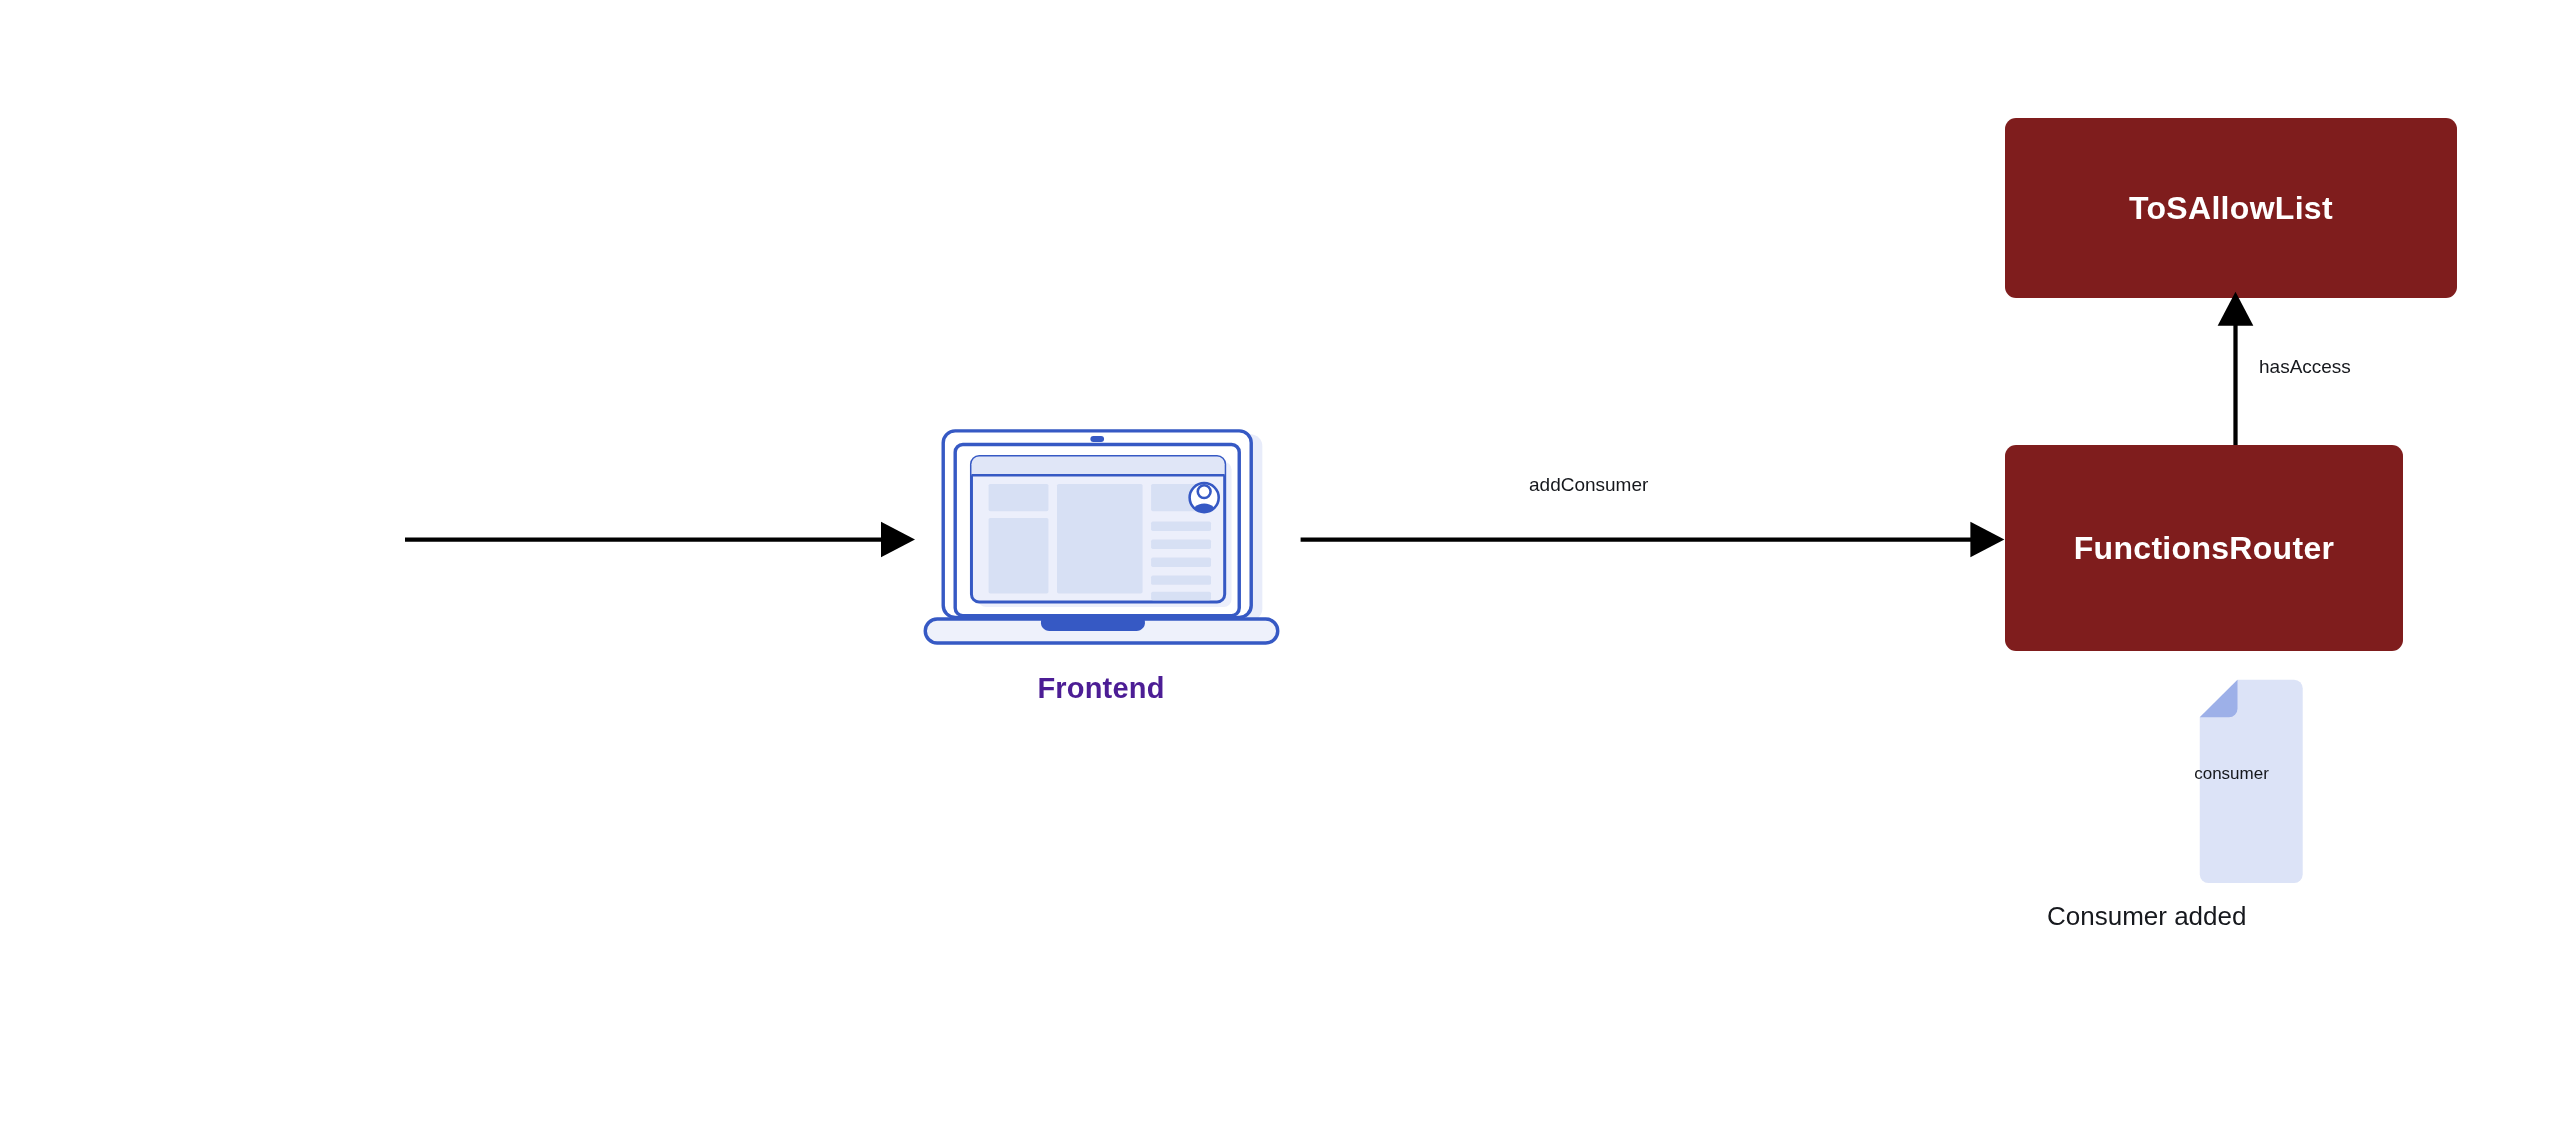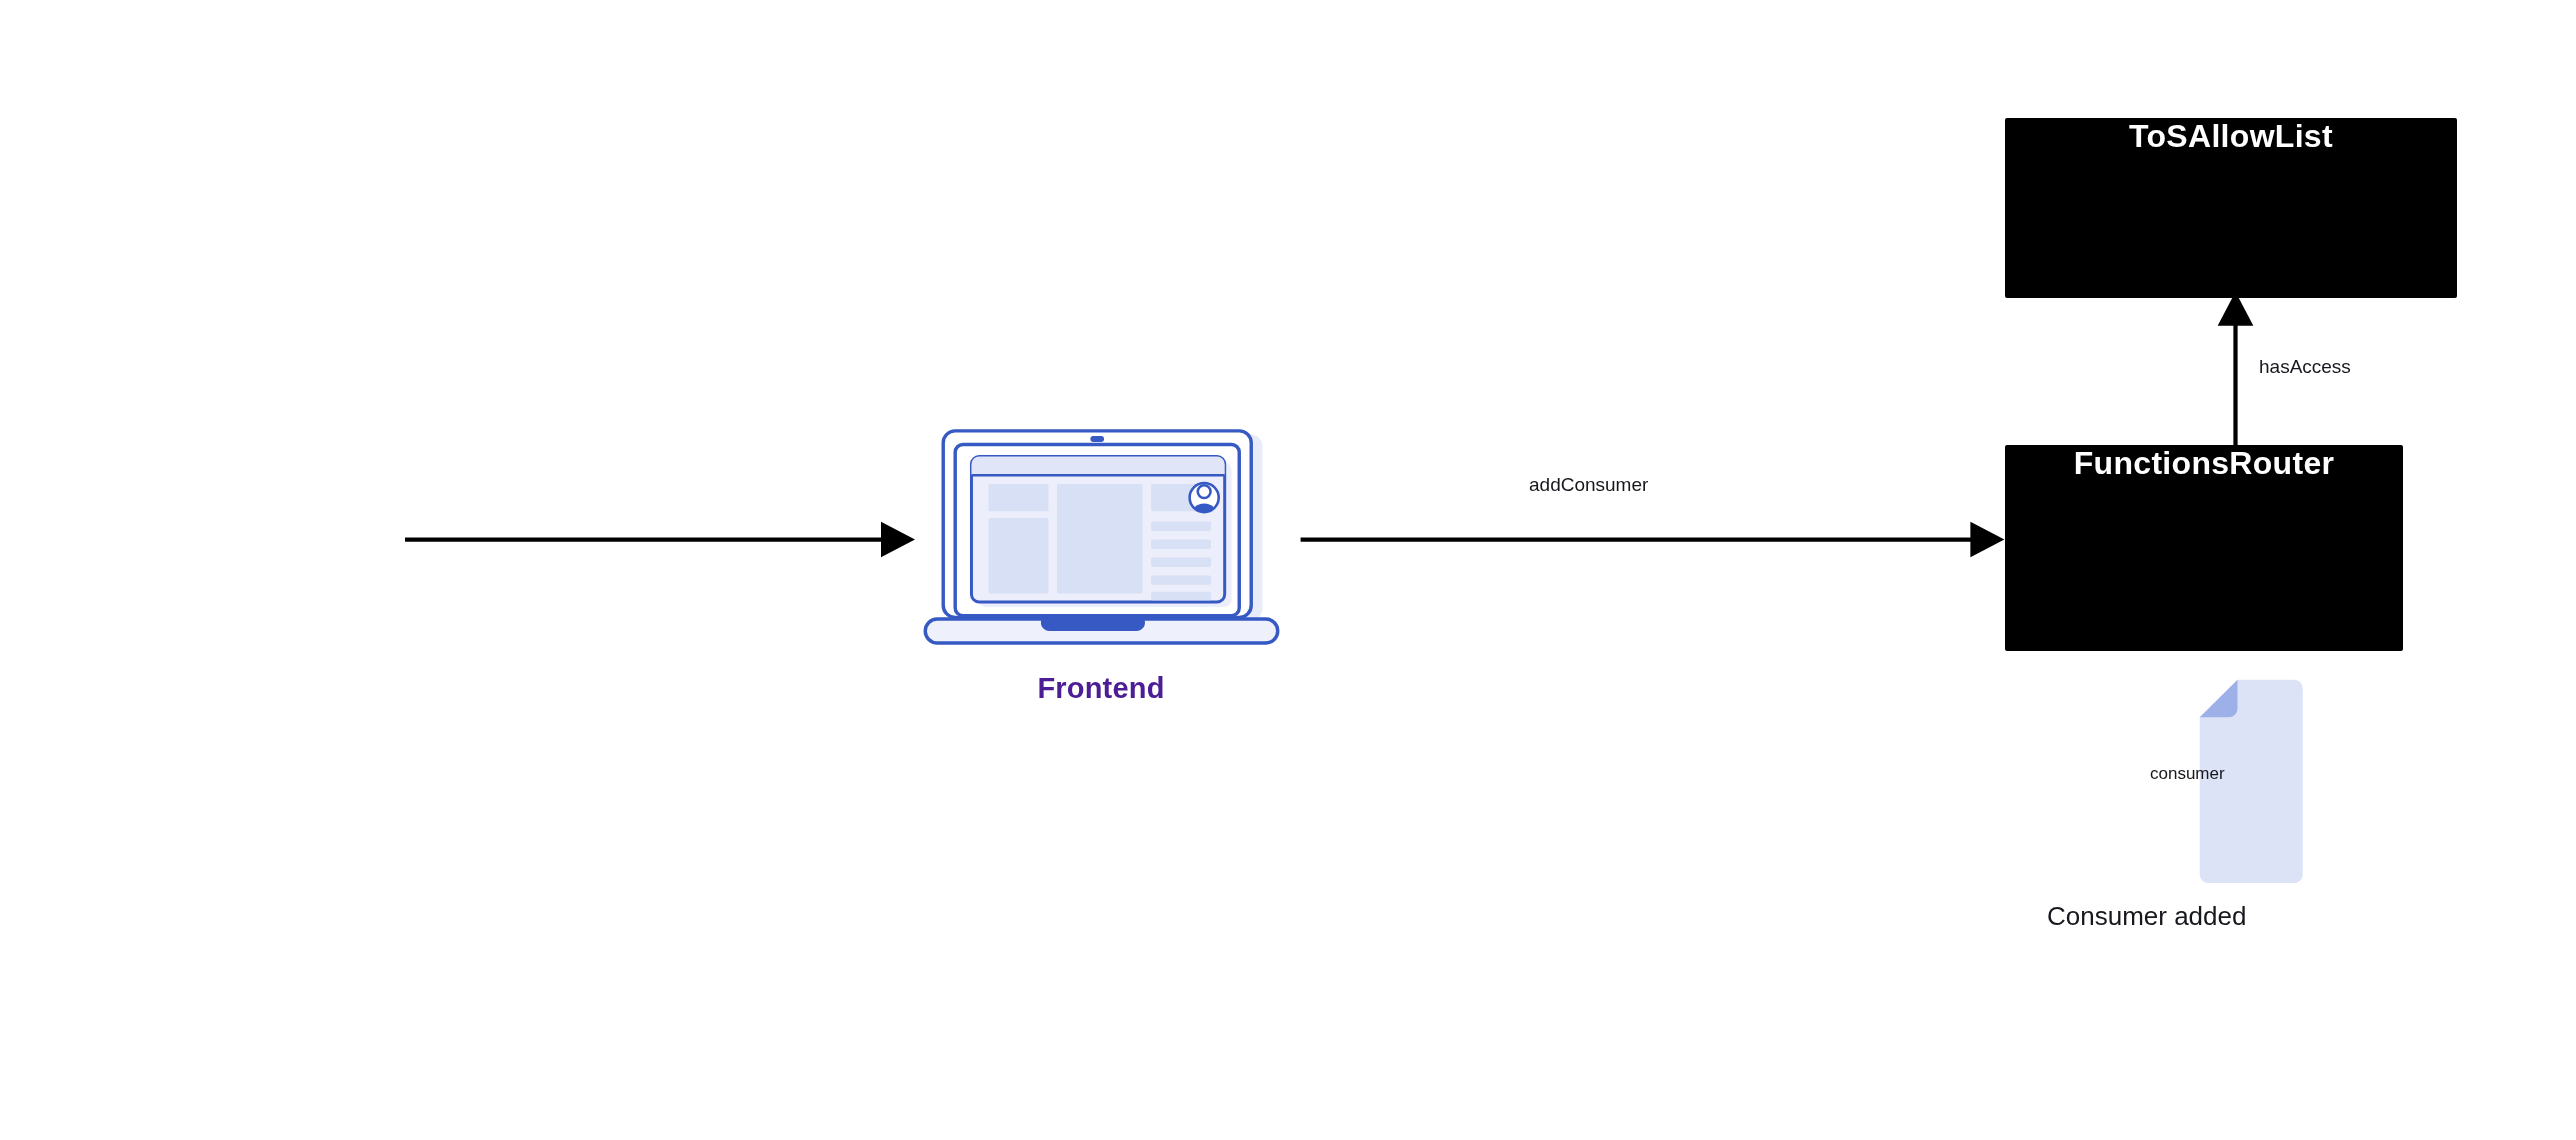--- a/index.html
+++ b/index.html
@@ -48,42 +48,44 @@
     text-align: center;
     font-size: 29px;
     font-weight: bold;
     color: #4c1d95;
     letter-spacing: 0.2px;
   }
 
   
   .dark-box {
     position: absolute;
-    background: #000000;
-    border-radius: 2px;
+    background: #7f1d1d;
+    border-radius: 11px;
     display: flex;
+    align-items: center;
     justify-content: center;
   }
   .dark-box-label {
     color: #ffffff;
     font-size: 32px;
     font-weight: bold;
     letter-spacing: 0.3px;
     text-align: center;
   }
   #tos-allow-list-box { left: 2005px; top: 118px; width: 452px; height: 180px; }
   #functions-router-box { left: 2005px; top: 445px; width: 398px; height: 206px; }
 
   
   #consumer-doc-node { left: 2150px; top: 677px; width: 163px; height: 266px; }
   #consumer-doc-icon { position: relative; width: 163px; height: 206px; }
   #consumer-doc-text {
     position: absolute;
     left: 0; top: 87px;
     width: 163px;
+    text-align: center;
     font-size: 17px;
     color: #16181d;
   }
   #consumer-added-label {
     position: absolute;
     left: -103px; top: 224px;
     width: 368px;
     text-align: left;
     font-size: 26px;
     color: #16181d;

